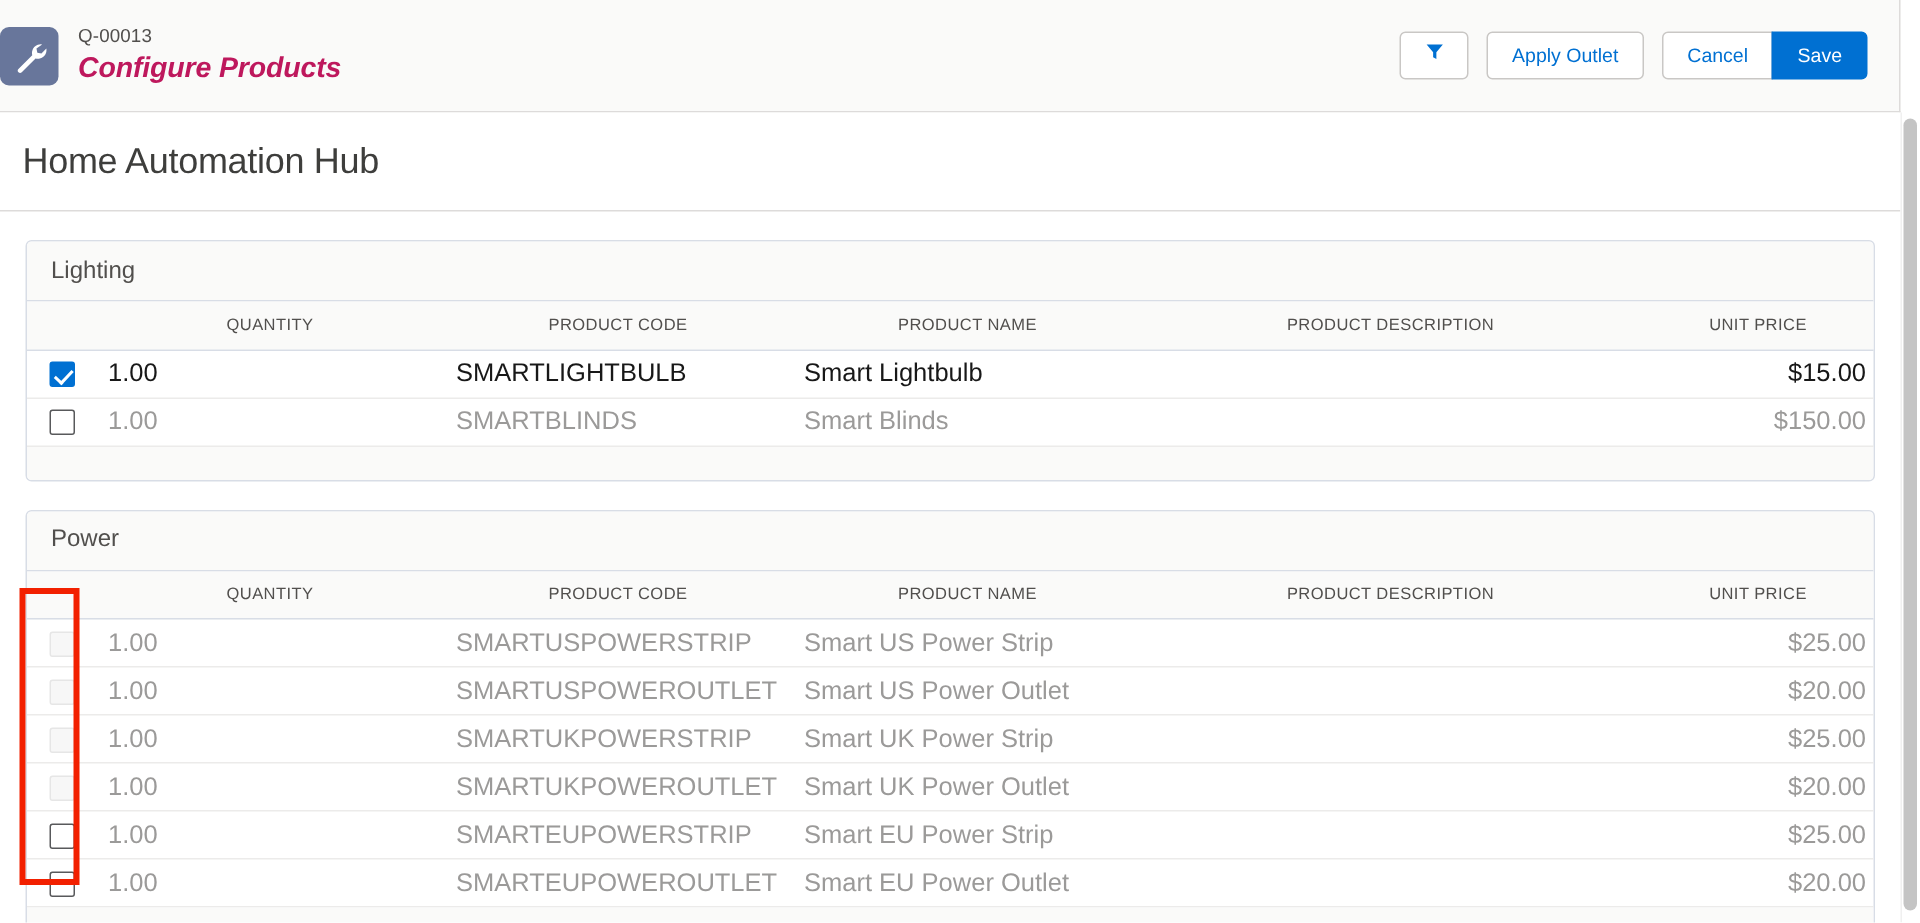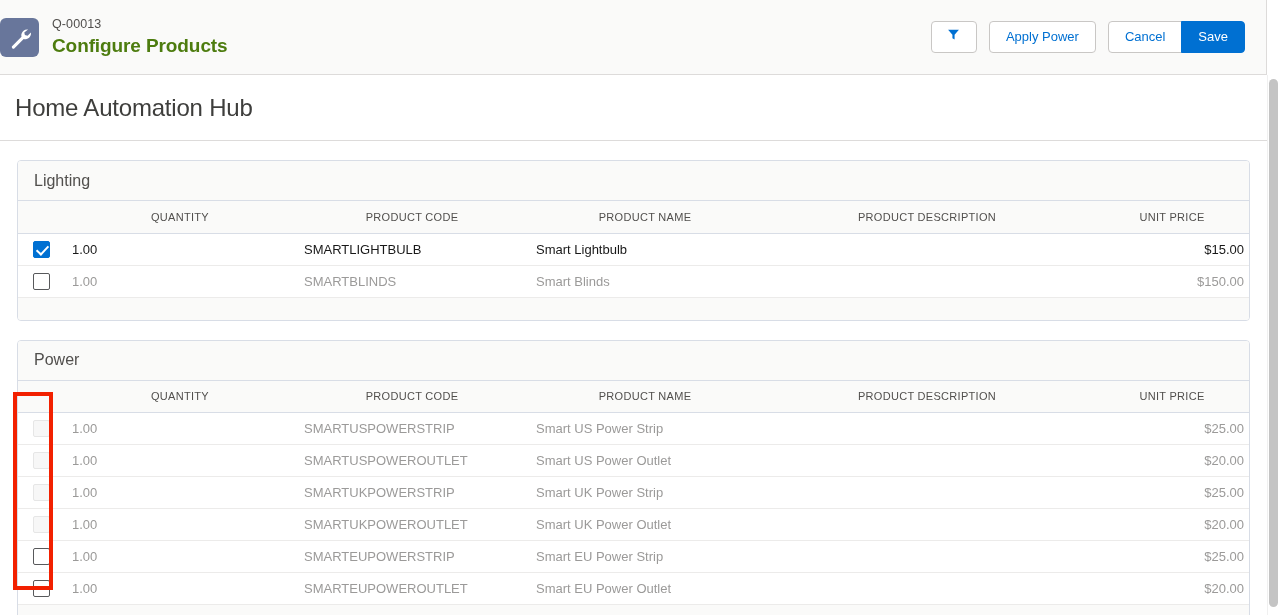--- a/index.html
+++ b/index.html
@@ -25,21 +25,21 @@
     display:flex; align-items:center; justify-content:center;
     flex: 0 0 auto;
   }
   .app-icon svg { width: 24px; height: 24px; display:block; }
   .header-titles { margin-left: 13px; line-height: 1.15; }
   .record-id {
     font-size: 12.5px; color: #514f4d; letter-spacing: .1px;
     margin-bottom: 3px;
   }
   .page-title-main {
-    font-size: 19px; font-weight: bold; color: #4d7c0f; letter-spacing: -.1px;
+    font-size: 19px; font-weight: bold; color: #be185d; letter-spacing: -.1px; font-style: italic;
   }
   .header-actions {
     margin-left: auto; display:flex; align-items:center; padding-right: 22px; gap: 12px;
   }
   .btn {
     height: 32px; border: 1px solid #c9c7c5; border-radius: 4px;
     background: #ffffff; color: #0070d2;
     font-size: 13px; font-family:"Liberation Sans", sans-serif;
     padding: 0 16px; cursor: pointer; line-height: 30px;
     white-space: nowrap;
@@ -84,21 +84,21 @@
   table.grid th {
     background: #fafaf9;
     font-size: 11px; font-weight: 400; color: #514f4d;
     letter-spacing: .3px;
     text-align: center; height: 32px; padding: 0 8px;
     border-bottom: 1px solid #d8dde6;
     white-space: nowrap;
   }
   table.grid td {
     height: 32px; padding: 0 8px;
-    font-size: 13px; color: #9b9a99;
+    font-size: 17px; color: #9b9a99;
     border-bottom: 1px solid #ecebea;
     white-space: nowrap; overflow:hidden; text-overflow: ellipsis;
   }
   table.grid tr.row-selected td { color: #181818; }
   .col-check { width: 46px; }
   .col-qty   { width: 232px; }
   .col-code  { width: 232px; }
   .col-name  { width: 234px; }
   .col-desc  { width: 330px; }
   .col-price { width: 160px; text-align: right; }
@@ -164,21 +164,21 @@
     </div>
 
     <div class="header-actions">
       <button class="btn btn-icon">
         <span>
           <svg viewBox="0 0 24 24" aria-hidden="true">
             <path fill="#0070d2" d="M2 3h20l-8 9.5V21l-4-2.2v-6.3z"></path>
           </svg>
         </span>
       </button>
-      <button class="btn">Apply Power</button>
+      <button class="btn">Apply Outlet</button>
       <div class="btn-group">
         <button class="btn">Cancel</button>
         <button class="btn btn-brand">Save</button>
       </div>
     </div>
   </div>
   <div class="edge-line"></div>
 
   <div class="sub-header">
     <div class="bundle-title">Home Automation Hub</div>

